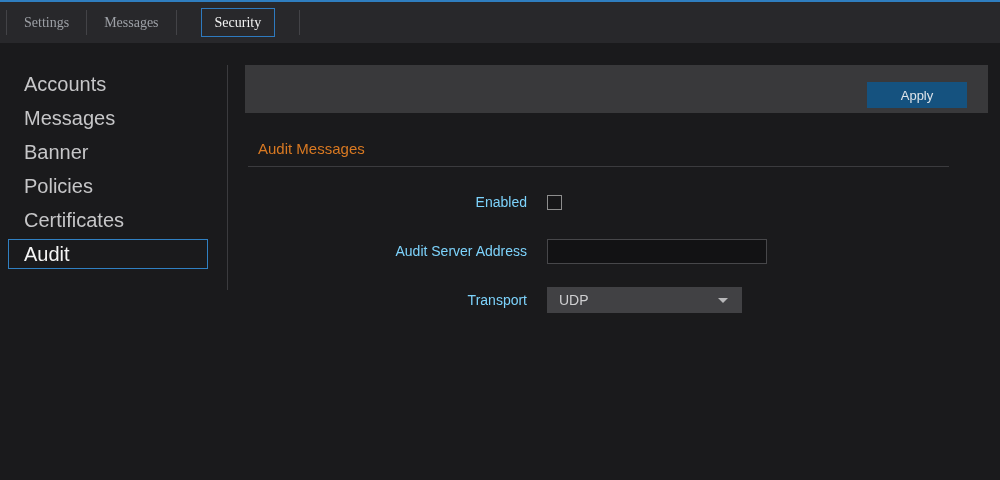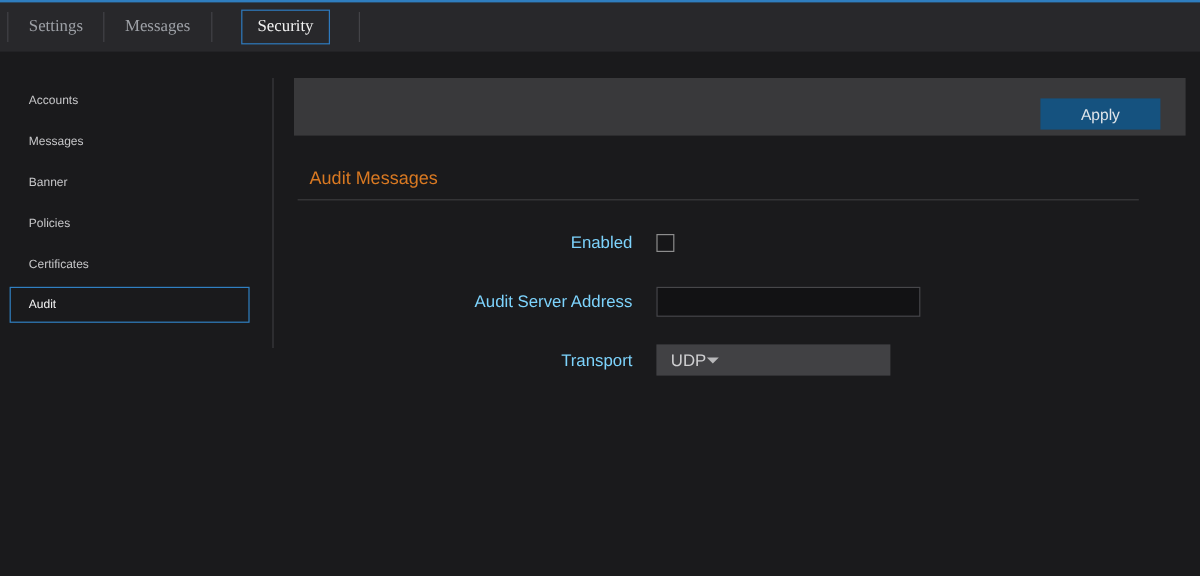--- a/index.html
+++ b/index.html
@@ -41,21 +41,21 @@
   
   .sidebar {
     position: absolute; top: 43px; left: 0; width: 228px;
     padding-top: 26px;
   }
   .sidebar-item {
     margin: 0 0 4px 8px;
     width: 200px; height: 30px;
     display: flex; align-items: center;
     padding-left: 15px;
-    color: #c6c6c8; font-size: 10px;
+    color: #c6c6c8; font-size: 20px;
     border: 1px solid transparent;
     cursor: pointer;
   }
   .sidebar-item.selected {
     color: #f5f5f5;
     border: 1px solid #3080c2;
   }
   .v-divider {
     position: absolute; left: 227px; top: 65px;
     width: 1px; height: 225px; background: #3b3b3e;
@@ -112,21 +112,21 @@
     border: 1px solid #47474a;
     color: #d6d6d8; font-size: 13px;
     padding: 0 8px;
     font-family: "Liberation Sans", sans-serif;
     outline: none;
   }
   .dropdown {
     width: 195px; height: 26px;
     background: #414144;
     color: #cfcfd1; font-size: 14px;
-    display: flex; align-items: center; 
+    display: flex; align-items: center; justify-content: space-between;
     padding: 0 14px 0 12px;
     cursor: pointer;
   }
   .caret-down {
     width: 0; height: 0;
     border-left: 5px solid transparent;
     border-right: 5px solid transparent;
     border-top: 5px solid #b8b8ba;
   }
 </style>

